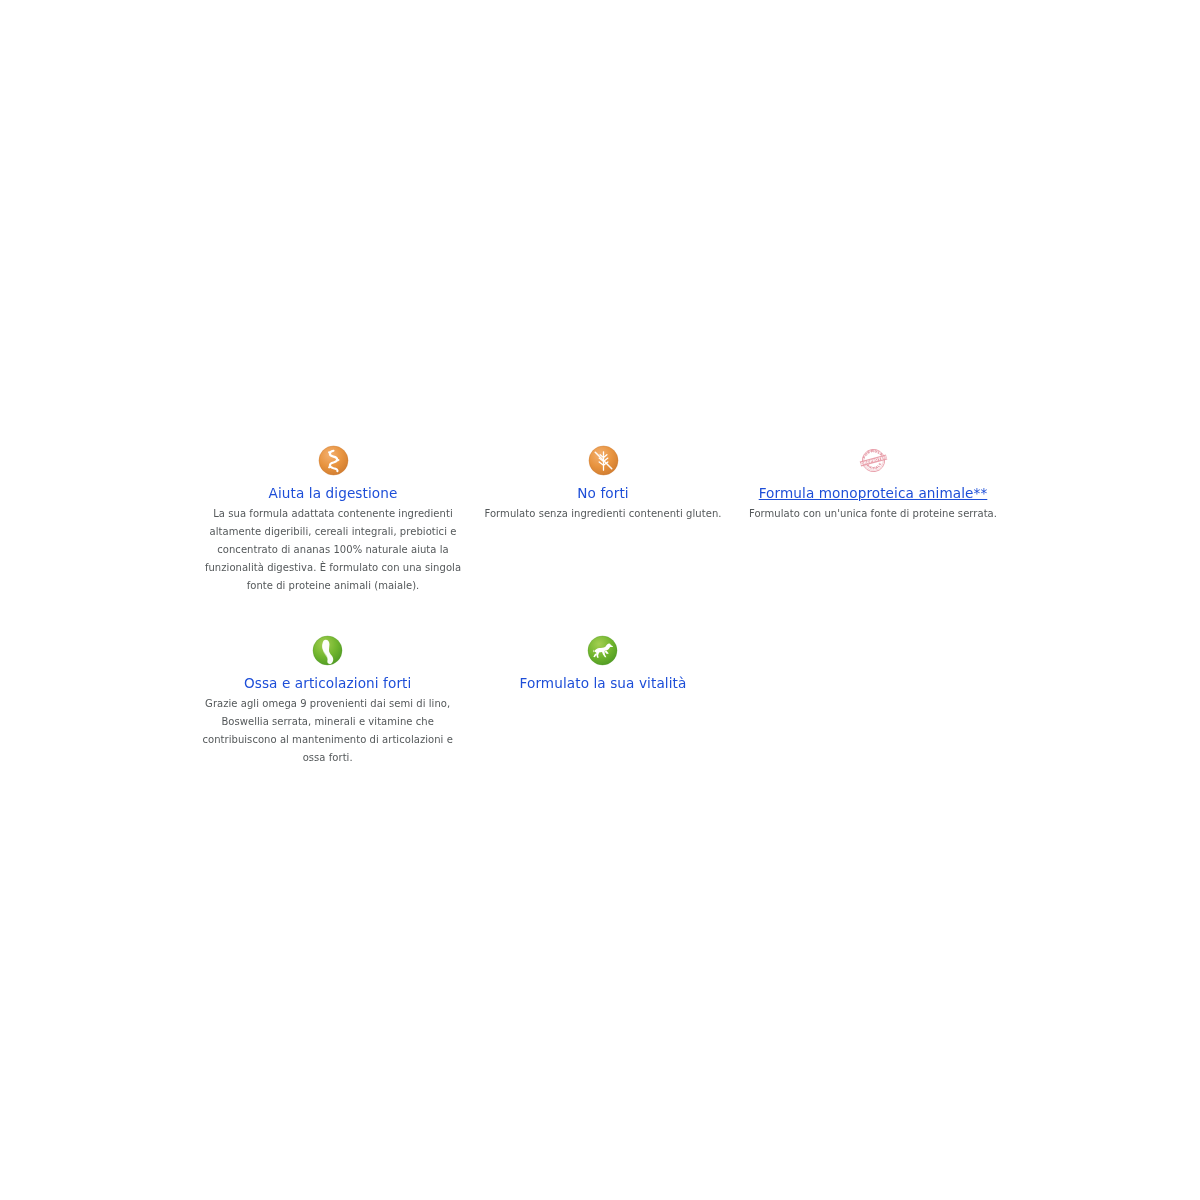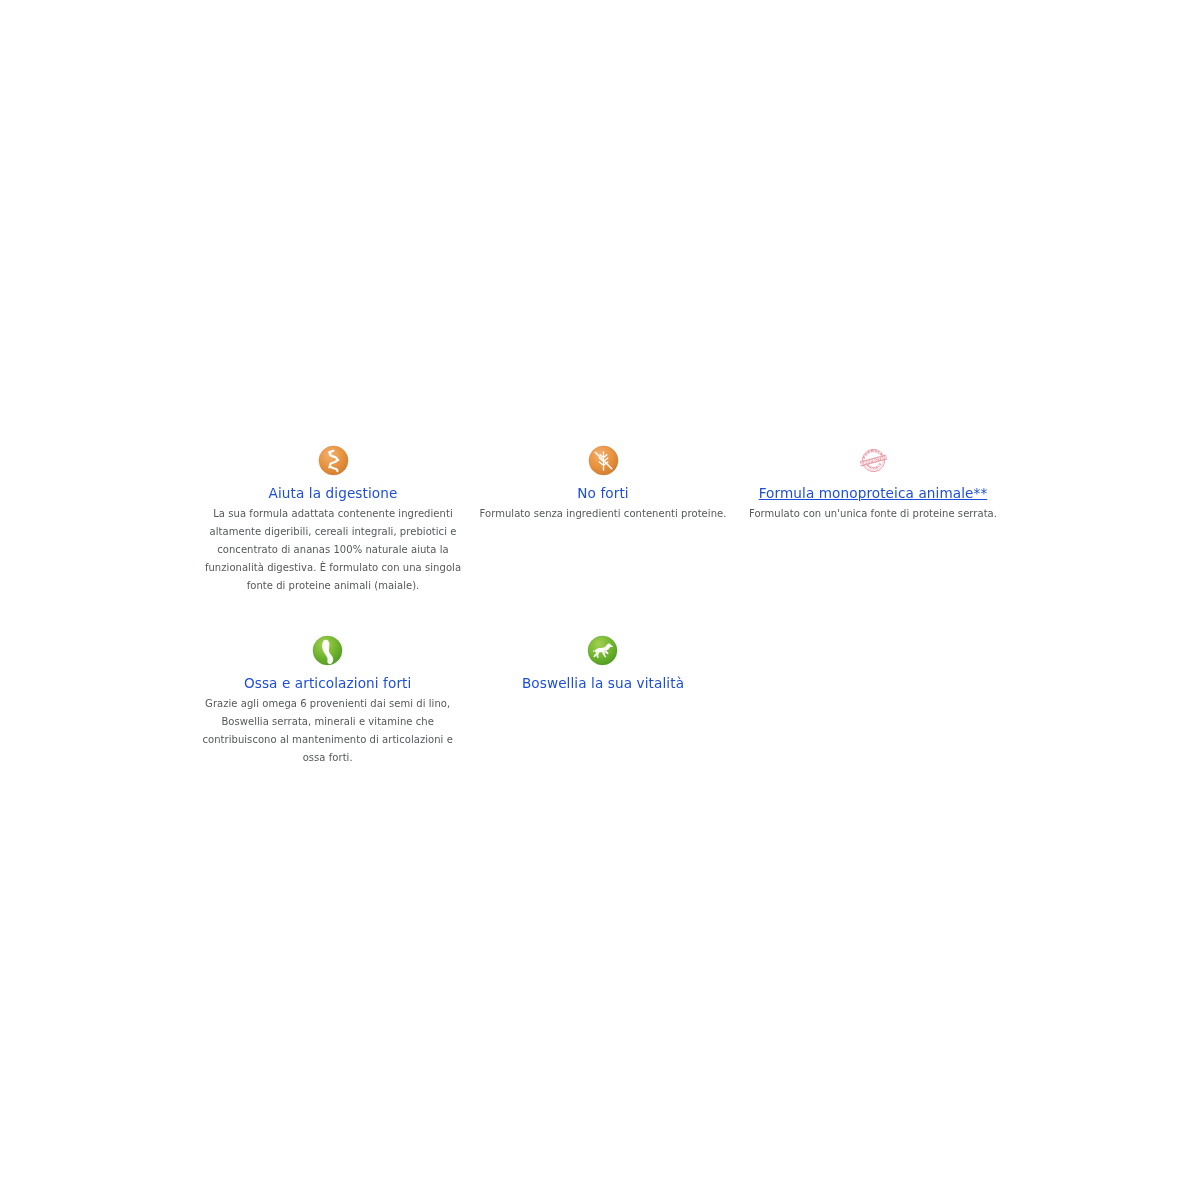--- a/index.html
+++ b/index.html
@@ -152,21 +152,21 @@
               <path d="M32 34 L23 27"></path>
                 <path d="M32 34 L41 27"></path>
               <path d="M32 26 L25 20"></path>
                 <path d="M32 26 L39 20"></path>
               <path d="M32 20 L32 14"></path>
             </g>
             <path d="M15 15 L49 49" stroke="#ffffff" stroke-width="3.2" stroke-linecap="round" opacity="0.95"></path>
           </svg>
         </div>
         <h3 class="benefit-title">No forti</h3>
-        <p class="benefit-desc">Formulato senza ingredienti contenenti proteine.</p>
+        <p class="benefit-desc">Formulato senza ingredienti contenenti gluten.</p>
       </div>
 
       <div class="benefit-card card-wide">
         <div class="benefit-icon-wrap">
           <svg class="benefit-icon" viewBox="0 0 64 64">
             <defs>
               <path id="arcTop" d="M13 34 A19 19 0 0 1 51 34"></path>
               <path id="arcBot" d="M15 33 A17 17 0 0 0 49 33"></path>
             </defs>
             <g transform="rotate(-8 32 32)">
@@ -207,21 +207,21 @@
             <circle cx="32" cy="32" r="30" fill="none" stroke="#4a901f" stroke-width="1.2" opacity="0.5"></circle>
             <g fill="#ffffff">
               <path d="M28 10 c5 0 8 4 8 9 l-1 12 c0 5 3 8 6 12 c4 5 4 12 -1 16 c-3 2 -7 1 -8 -2
                        c-1 -4 1 -7 0 -11 c-1 -5 -5 -8 -8 -13 c-3 -5 -4 -11 -2 -17 c1 -4 3 -6 6 -6 z" opacity="0.97"></path>
               <path d="M22 20 c2 -5 6 -8 10 -8 c-4 3 -6 7 -6 12 c0 6 3 10 6 15 c3 5 4 10 2 15
                        c-1 -6 -5 -10 -8 -15 c-4 -6 -6 -13 -4 -19 z" opacity="0.6"></path>
             </g>
           </svg>
         </div>
         <h3 class="benefit-title">Ossa e articolazioni forti</h3>
-        <p class="benefit-desc">Grazie agli omega 6 provenienti dai semi di lino, Boswellia serrata, minerali e vitamine che contribuiscono al mantenimento di articolazioni e ossa forti.</p>
+        <p class="benefit-desc">Grazie agli omega 9 provenienti dai semi di lino, Boswellia serrata, minerali e vitamine che contribuiscono al mantenimento di articolazioni e ossa forti.</p>
       </div>
 
       <div class="benefit-card">
         <div class="benefit-icon-wrap">
           <svg class="benefit-icon" viewBox="0 0 64 64">
             <defs>
               <radialGradient id="gGr2" cx="38%" cy="28%" r="78%">
                 <stop offset="0%" stop-color="#a4cf52"></stop>
                 <stop offset="55%" stop-color="#72b62e"></stop>
                 <stop offset="100%" stop-color="#4e9a23"></stop>
@@ -231,21 +231,21 @@
             <circle cx="32" cy="32" r="30" fill="none" stroke="#4a901f" stroke-width="1.2" opacity="0.5"></circle>
             <g fill="#ffffff">
               <path d="M13 36 c3 -5 7 -8 12 -9 c5 -1 9 0 13 -3 c2 -2 3 -5 6 -6 c2 -1 4 0 5 2
                        c1 2 4 2 5 4 c-2 1 -4 1 -6 1 c-2 2 -3 5 -6 6 c-2 1 -4 1 -6 2 l1 7 l3 6 l-3 0 l-4 -6
                        l-2 -5 l-6 1 l-2 6 l1 5 l-3 0 l-2 -6 l0 -5 c-3 -1 -5 -3 -6 -6 z"></path>
               <path d="M17 38 l-4 7 l3 1 l4 -6 z"></path>
               <path d="M36 34 l5 5 l4 -1 l-5 -6 z"></path>
             </g>
           </svg>
         </div>
-        <h3 class="benefit-title">Boswellia la sua vitalità</h3>
+        <h3 class="benefit-title">Formulato la sua vitalità</h3>
       </div>
 
       <div class="benefit-card"></div>
 
     </div>
 
   </section>
 </div>
 
 </body></html>

